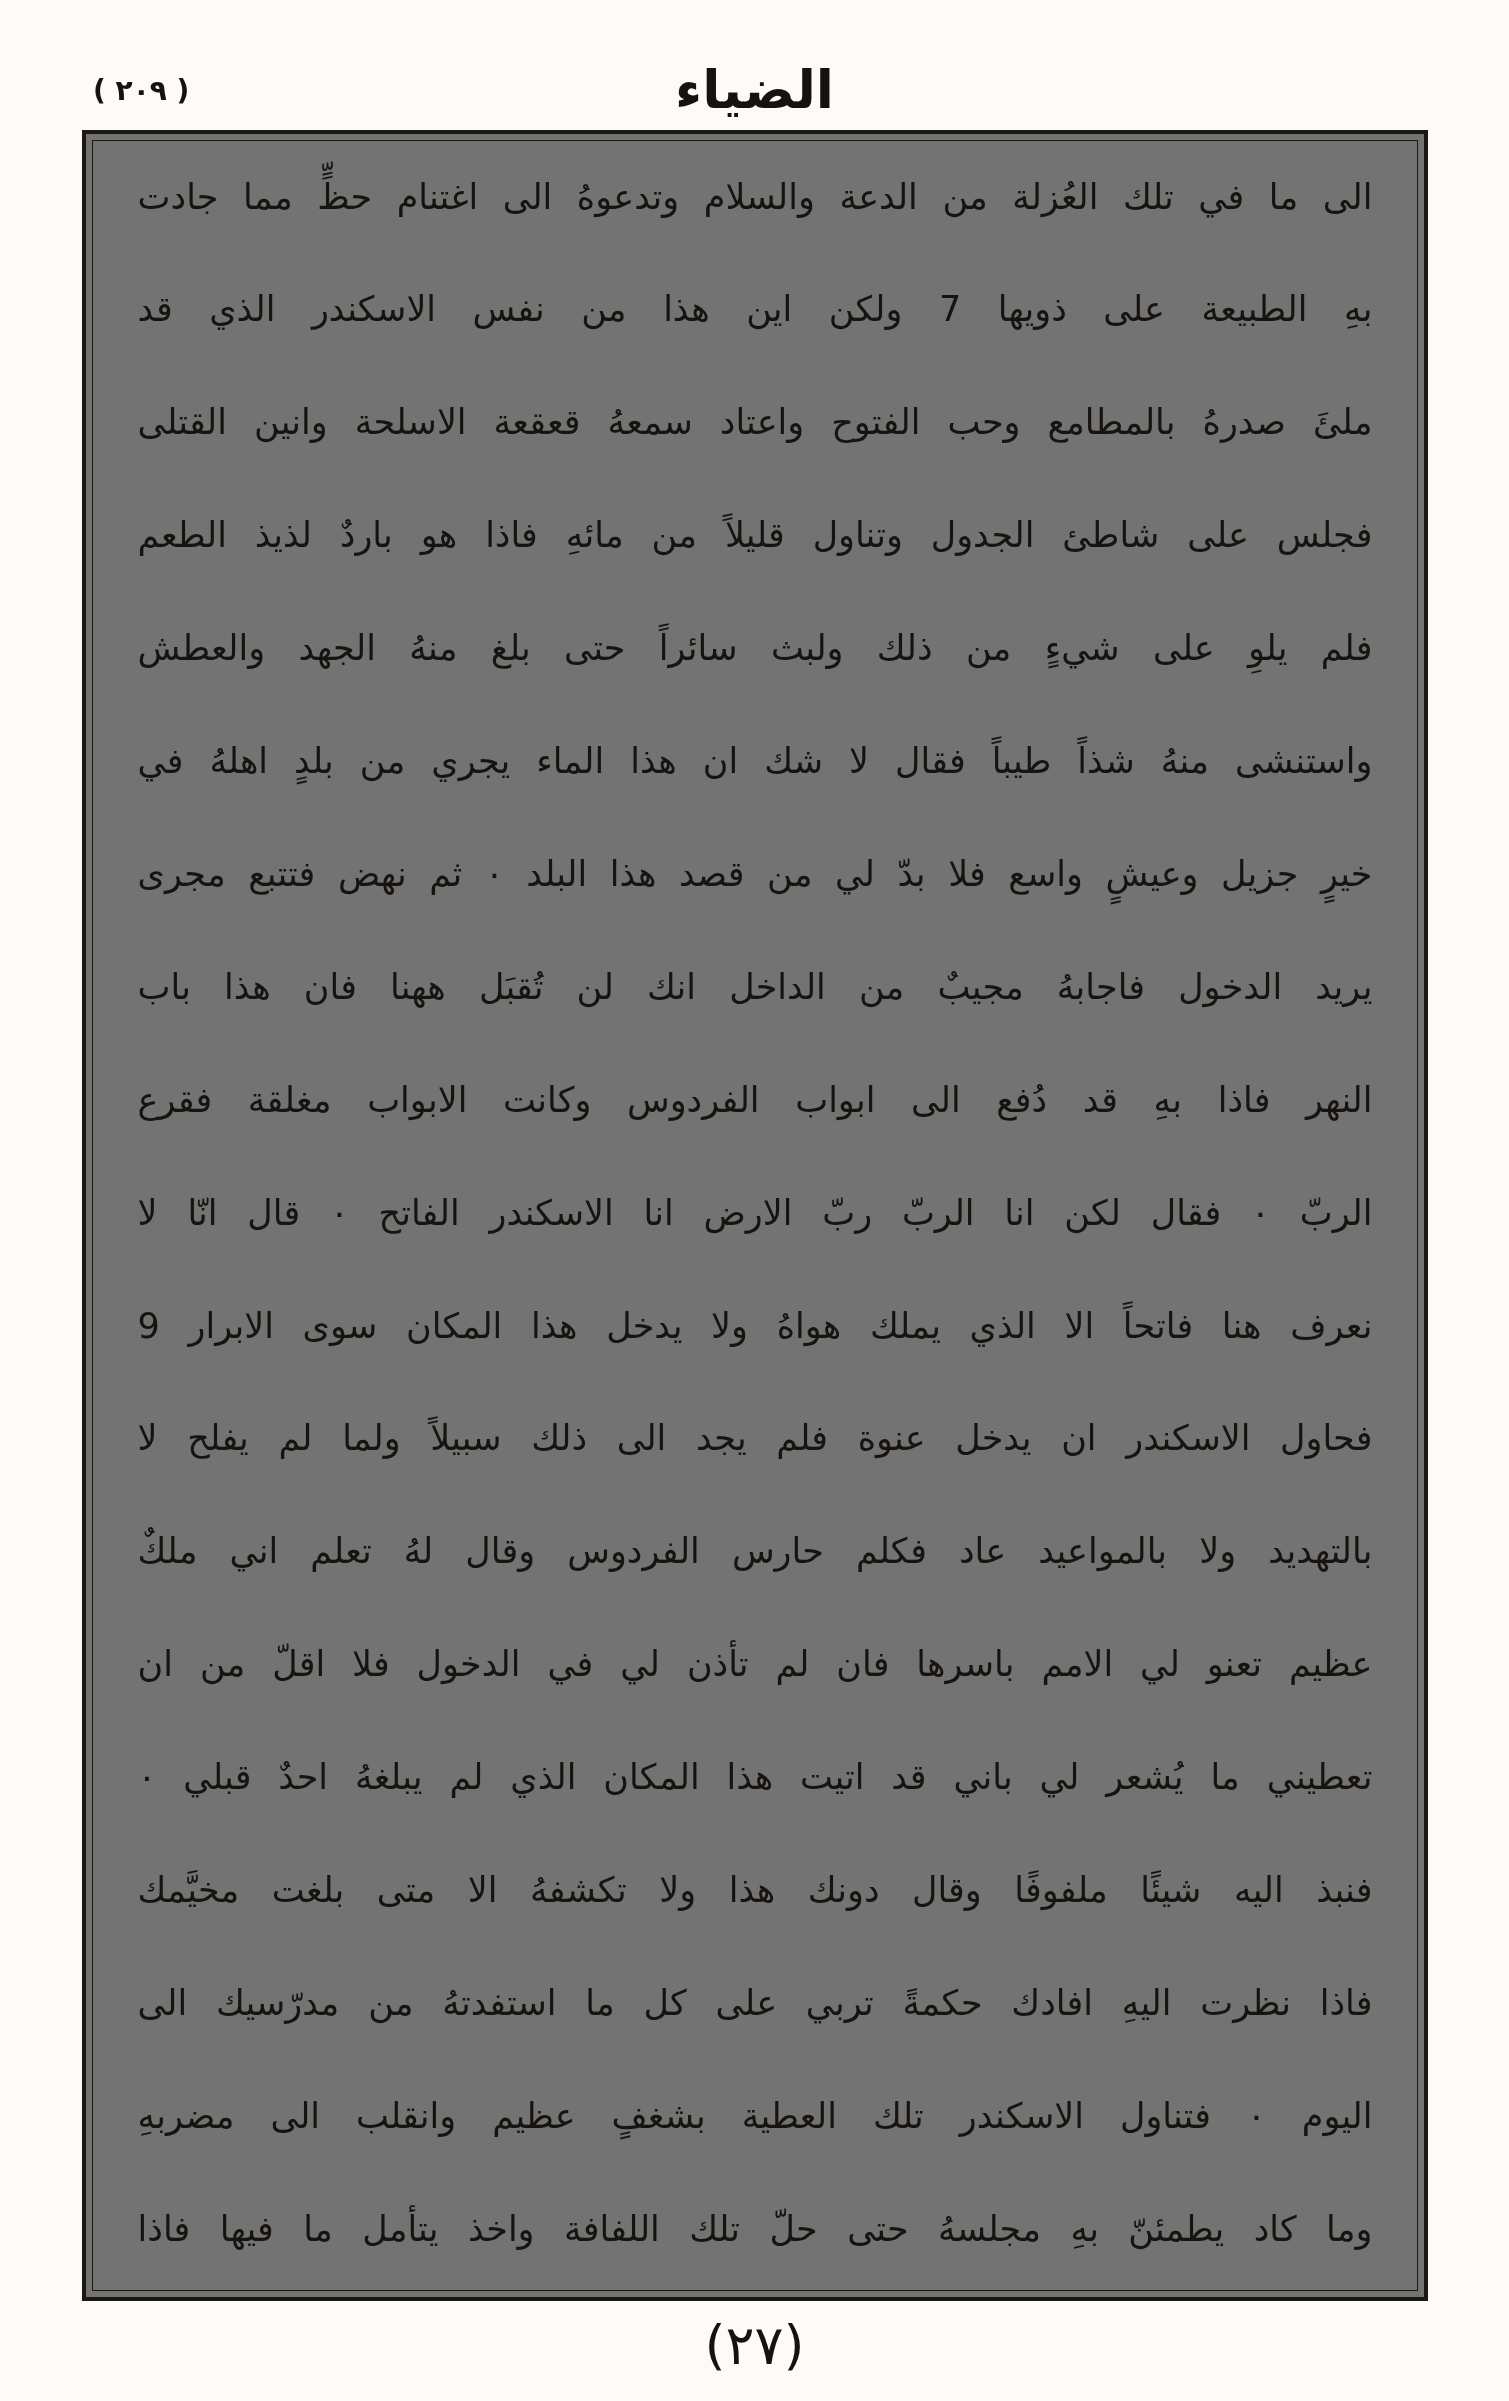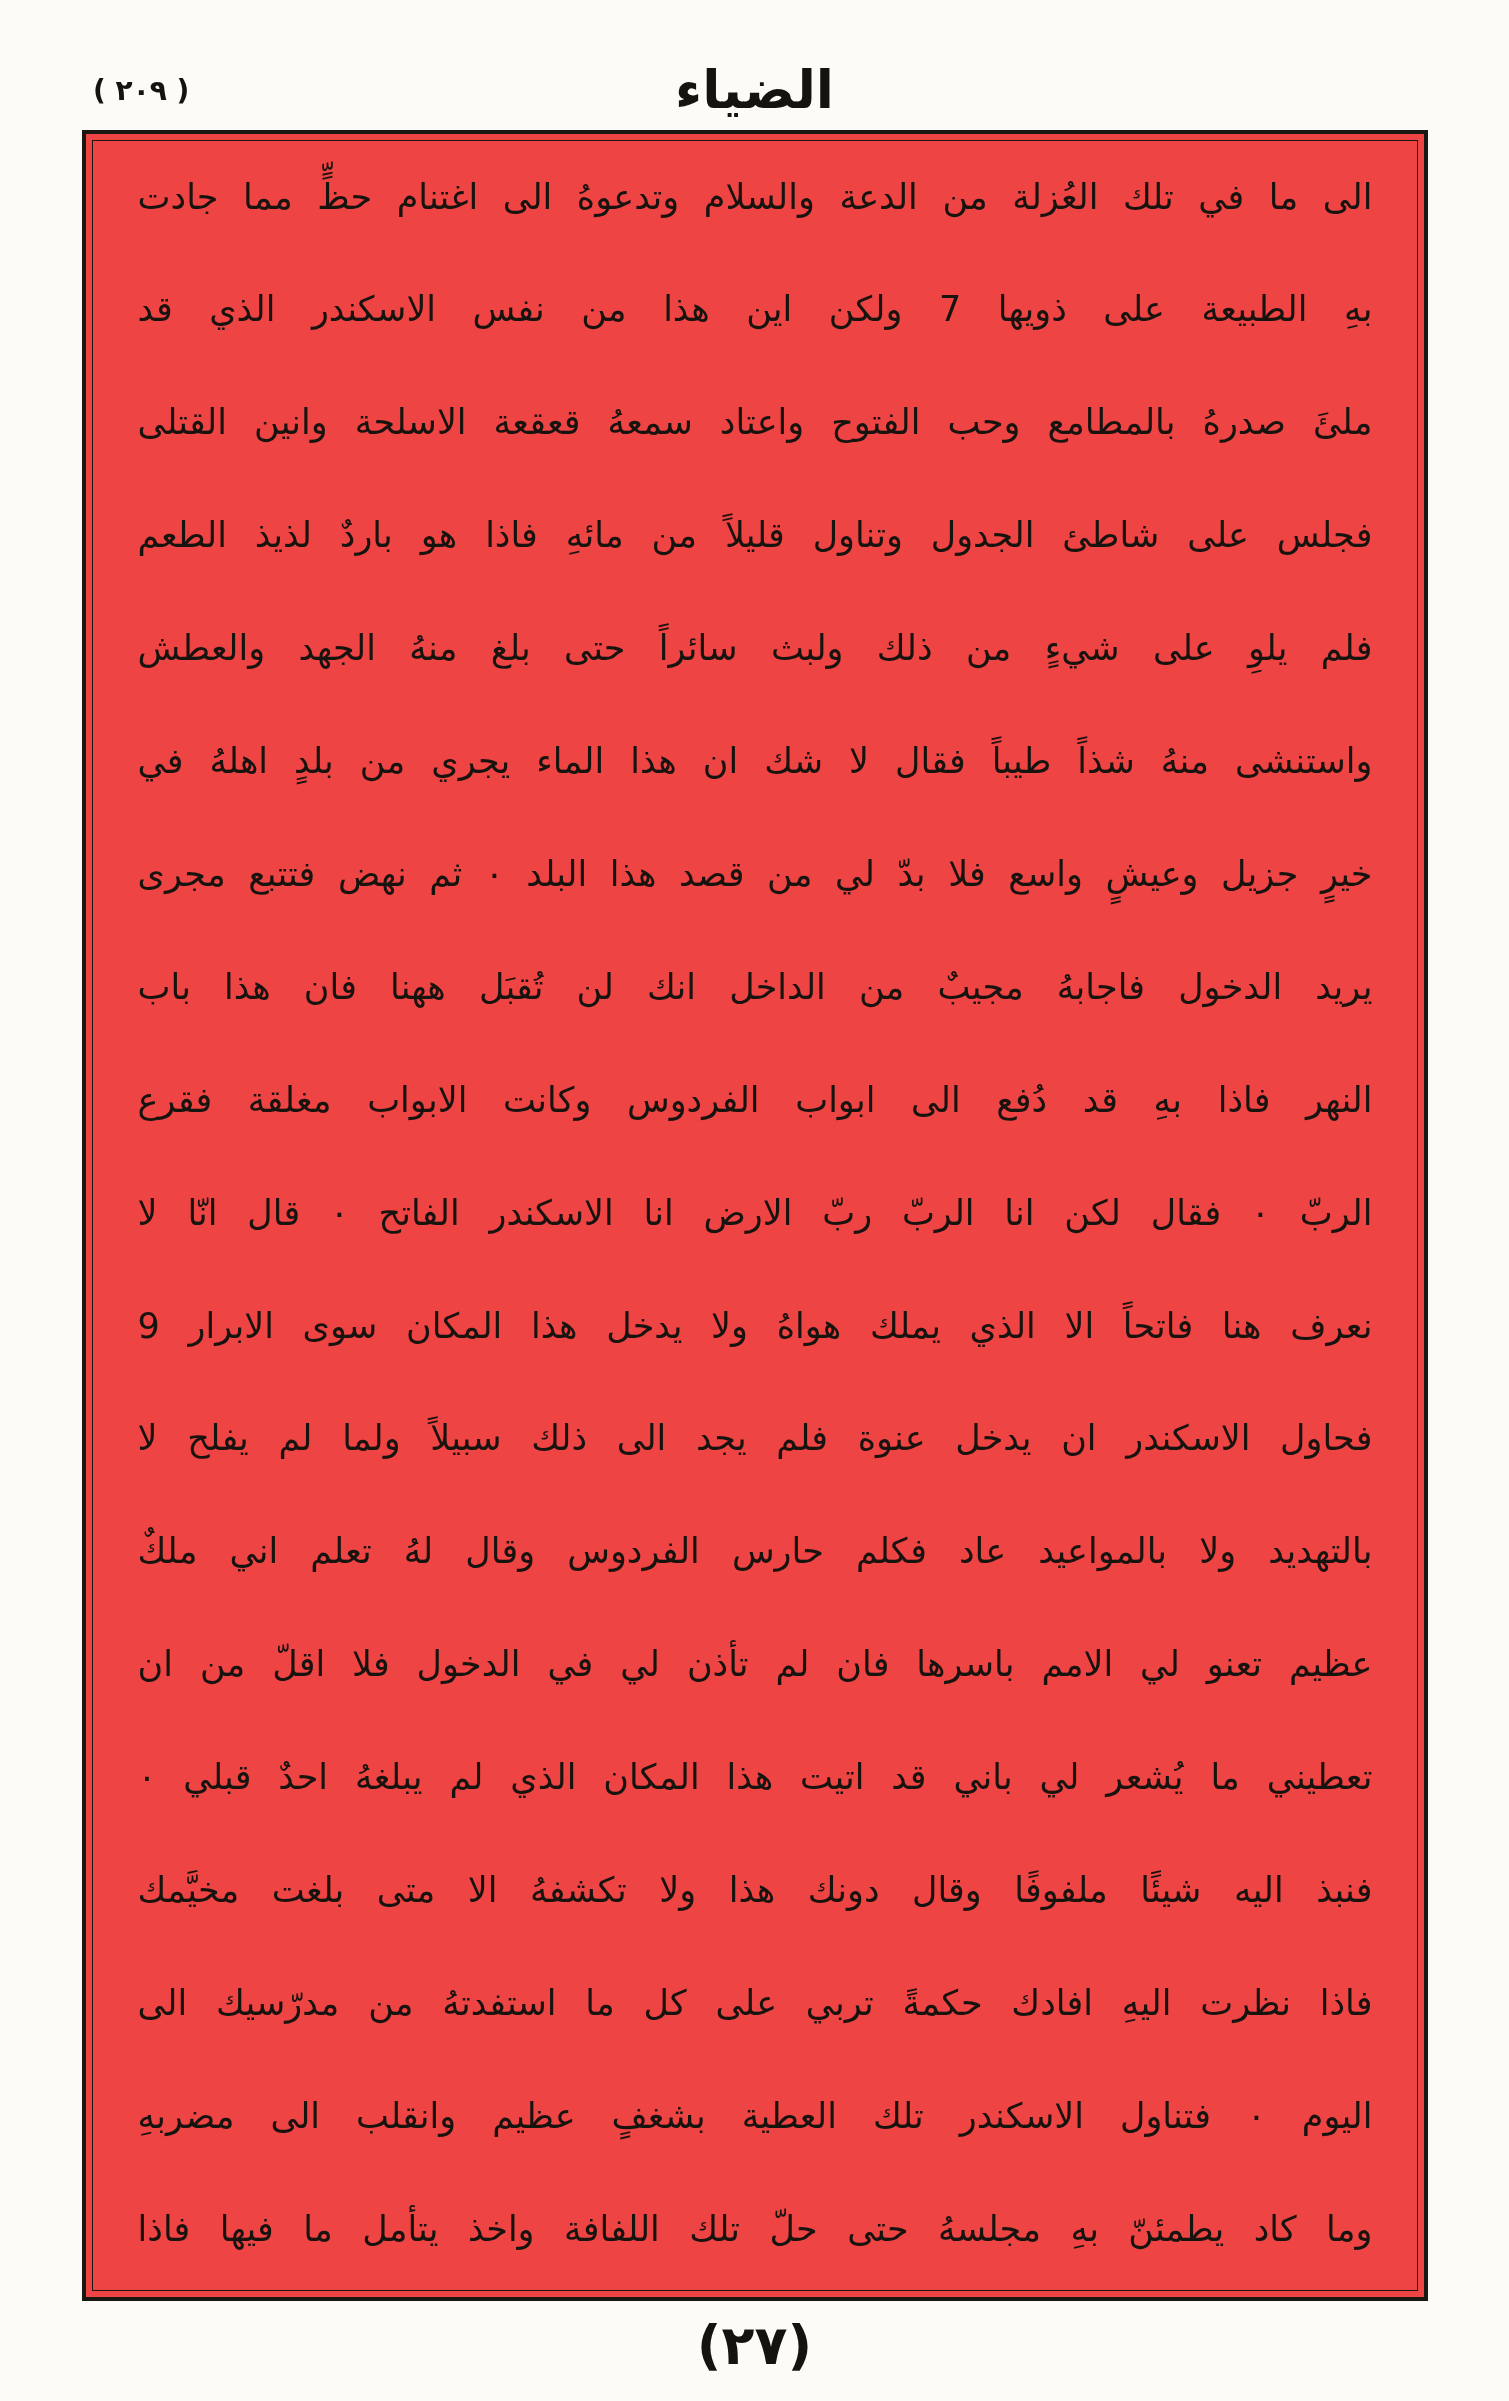--- a/index.html
+++ b/index.html
@@ -47,21 +47,21 @@
   
   .frame-outer {
     position: absolute;
     top: 130px;
     left: 82px;
     width: 1346px;
     height: 2171px;
     border: 4.6px solid #1b1814;
     box-sizing: border-box;
     padding: 5.6px;
-    background: #ef4444;
+    background: #737373;
   }
   .frame-inner {
     width: 100%;
     height: 100%;
     border: 1.9px solid #1b1814;
     box-sizing: border-box;
     padding: 35px 45px 39px 45px;
   }
   .text-body {
     width: 100%;
@@ -84,21 +84,21 @@
   
   .footer {
     position: absolute;
     bottom: 24px;
     left: 0;
     right: 0;
     text-align: center;
   }
   .page-num-bottom {
     font-size: 54px;
-    font-weight: bold;
+    font-weight: normal;
     direction: ltr;
     letter-spacing: 2.8px;
   }
 </style>
 </head>
 <body>
 
 <div class="page">
 
   <div class="header">

